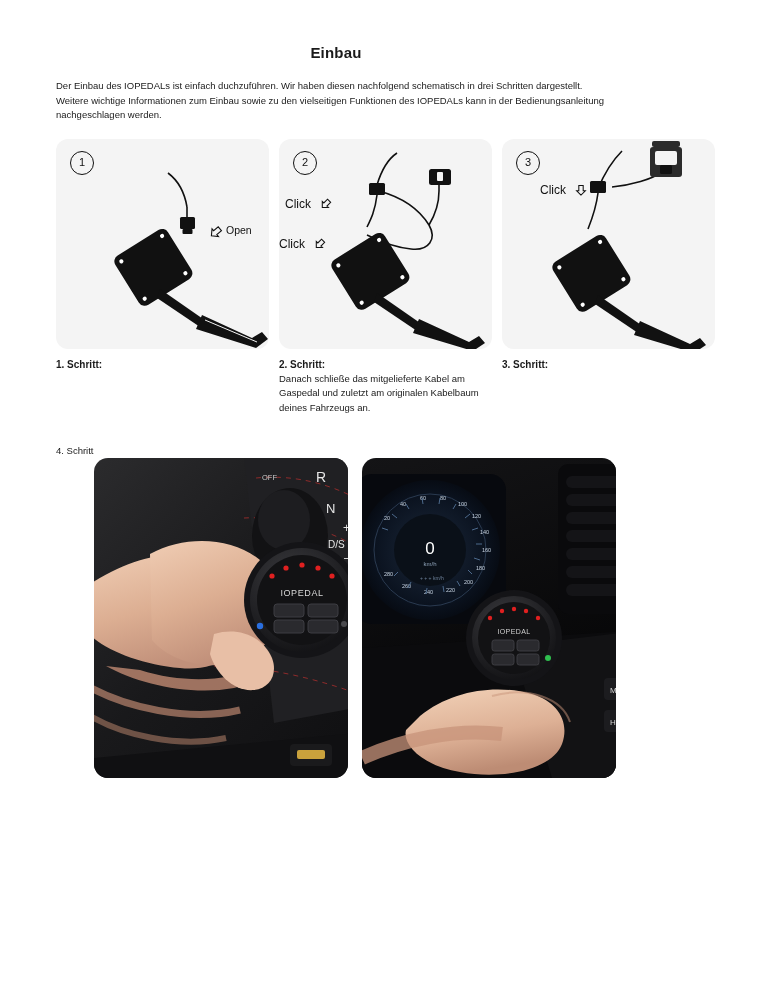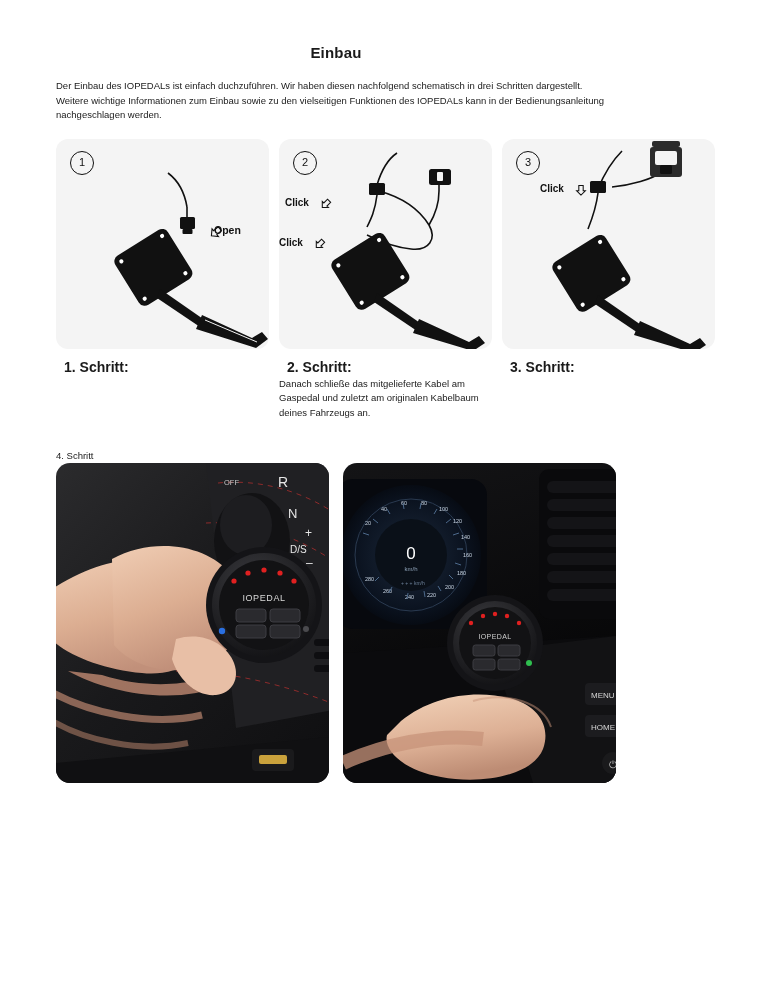--- a/index.html
+++ b/index.html
@@ -63,55 +63,55 @@
     border-radius: 50%;
     font-size: 11px;
     line-height: 21px;
     text-align: center;
     color: #111;
     background: transparent;
   }
   .illus svg { position: absolute; left: 0; top: 0; }
   .click-lbl {
     position: absolute;
-    font-size: 10px;
+    font-size: 12px;
     color: #111;
     white-space: nowrap;
-    font-weight: bold;
   }
   .open-lbl {
     position: absolute;
     font-size: 10.5px;
     color: #111;
     white-space: nowrap;
   }
   .step-head {
-    font-size: 14px;
+    font-size: 10px;
     font-weight: bold;
-    margin: 10px 0 2px 8px;
+    margin: 10px 0 2px 0;
   }
   .step-body {
     font-size: 9.5px;
     line-height: 1.5;
     margin: 0;
   }
   
   .step4-head {
     font-size: 9.5px;
     font-weight: normal;
     margin: 30px 0 2px 0;
   }
   .step4-body {
     font-size: 9.5px;
     line-height: 1.5;
     margin: 0 0 12px 0;
   }
   .photo-row {
     display: flex;
     gap: 14px;
+    margin-left: 38px;
   }
   .photo {
     width: 315px;
     height: 320px;
     border-radius: 14px;
     overflow: hidden;
     position: relative;
   }
   .photo svg { display: block; }
 </style>
@@ -147,21 +147,21 @@
 
           <path d="M104 150 L150 182 L147 190 L101 159 Z" fill="#111"></path>
 
           <path d="M146 176 L196 199 L206 193 L212 200 L200 209 L140 190 Z" fill="#111"></path>
           <path d="M149 181 L201 203" stroke="#f4f4f4" stroke-width="1" fill="none"></path>
         </svg>
 
         <svg width="16" height="16" viewBox="0 0 16 16" style="position:absolute;left:152px;top:84px;">
           <path d="M2 9 L7 4 L7 6.5 L13 6.5 L13 11.5 L7 11.5 L7 14 Z" fill="none" stroke="#111" stroke-width="1.1" transform="rotate(-40 8 9)"></path>
         </svg>
-        <div class="open-lbl" style="left:158px;top:85px;font-weight:bold;">Open</div>
+        <div class="open-lbl" style="left:170px;top:85px;">Open</div>
       </div>
       <div class="step-head">1. Schritt:</div>
     </div>
 
     <div class="step-col">
       <div class="illus">
         <div class="circ-num">2</div>
         <svg width="213" height="210" viewBox="0 0 213 210">
 
           <path d="M98 46 C 104 26, 112 18, 118 14" stroke="#111" stroke-width="1.6" fill="none"></path>

